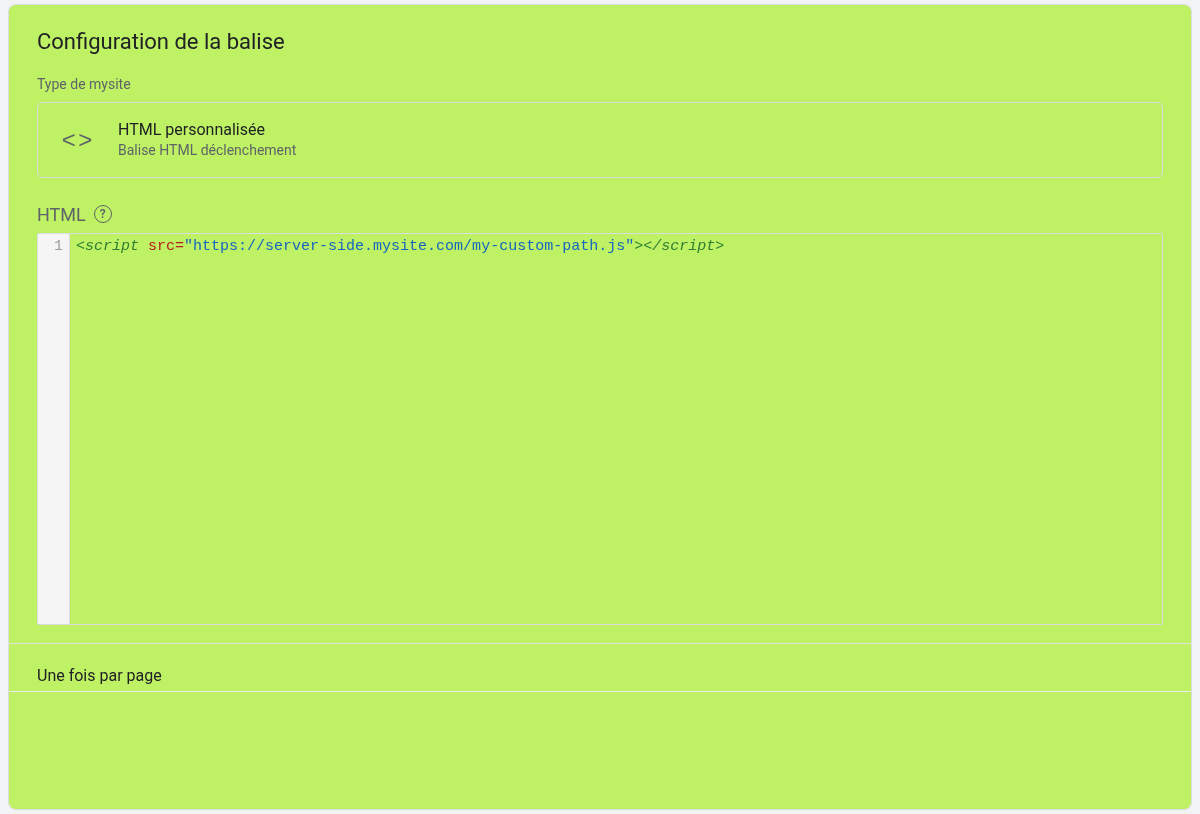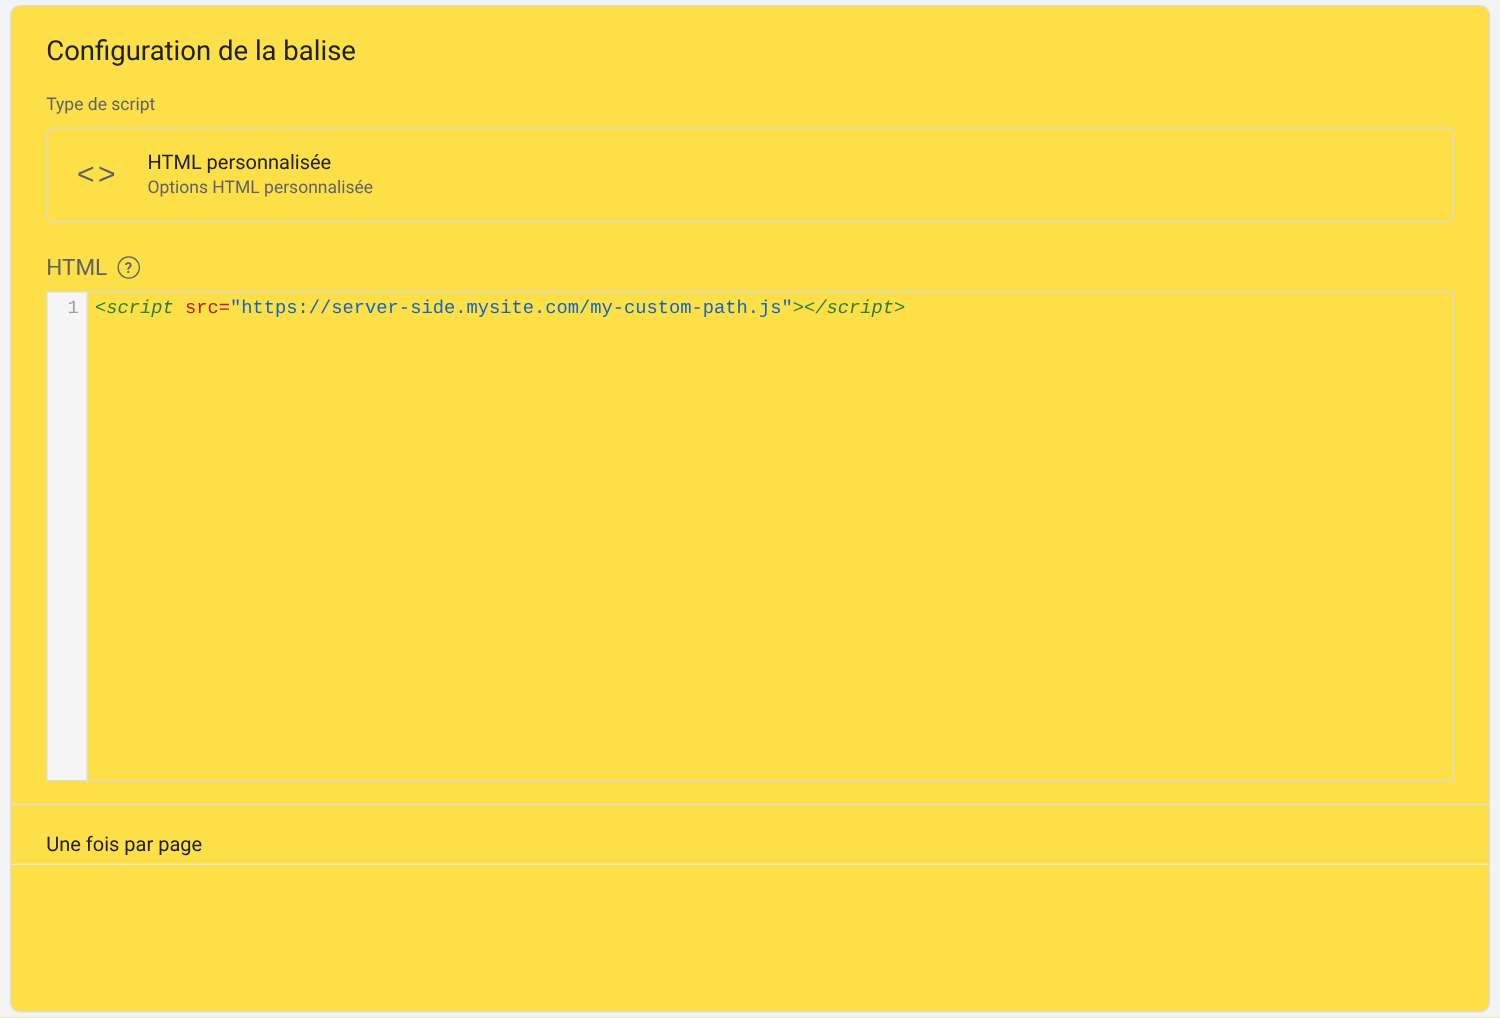--- a/index.html
+++ b/index.html
@@ -4,21 +4,21 @@
 <style>
   * { box-sizing: border-box; margin: 0; padding: 0; }
   body {
     font-family: "Google Sans", Roboto, Arial, sans-serif;
     background: #f1f3f4;
     width: 1200px;
     height: 814px;
     overflow: hidden;
   }
   .card {
-    background: #fde047;
+    background: #bef264;
     border: 1px solid #dadce0;
     border-radius: 8px;
     margin: 4px 8px 0 8px;
     padding: 24px 28px 12px 28px;
     height: 806px;
   }
   .card-title {
     font-size: 22px;
     font-weight: 400;
     color: #202124;
@@ -142,27 +142,27 @@
     margin: 0 -28px 0 -28px;
   }
 </style>
 </head>
 <body>
 
 <div class="card">
 
   <h1 class="card-title">Configuration de la balise</h1>
 
-  <div class="section-label">Type de script</div>
+  <div class="section-label">Type de mysite</div>
 
   <div class="tag-type-box">
     <div class="tag-type-icon">&lt;&nbsp;&gt;</div>
     <div class="tag-type-text">
       <div class="tt-name">HTML personnalisée</div>
-      <div class="tt-desc">Options HTML personnalisée</div>
+      <div class="tt-desc">Balise HTML déclenchement</div>
     </div>
   </div>
 
   <div class="html-label-row">
     <span class="html-label">HTML</span>
     <span class="help-icon">?</span>
   </div>
 
   <div class="code-editor">
     <div class="gutter">

